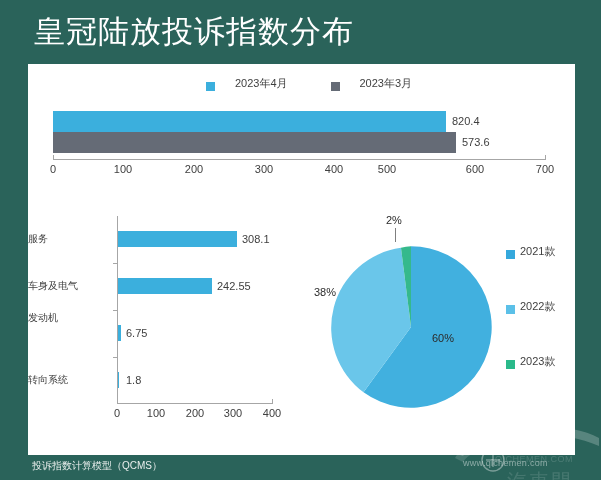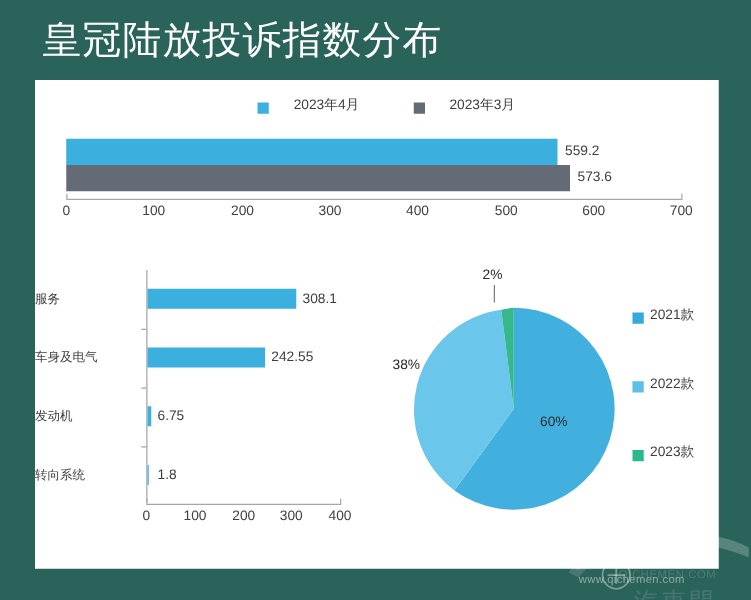--- a/index.html
+++ b/index.html
@@ -115,54 +115,54 @@
       </div>
       <div class="lg-item">
         <span class="lg-swatch" style="background:#656b76"></span>
         <span class="lg-text">2023年3月</span>
       </div>
     </div>
 
     <div class="topchart">
 
       <div class="bar-blue" style="width:393px"></div>
-      <div class="bar-lbl" style="left:424px;top:13px">559.2</div>
+      <div class="bar-lbl" style="left:424px;top:13px">820.4</div>
 
       <div class="bar-gray" style="width:403px"></div>
       <div class="bar-lbl" style="left:434px;top:34px">573.6</div>
 
       <div class="axis-line-h" style="left:25px;top:57px;width:493px"></div>
       <div class="tickmark" style="left:25px;top:53px"></div>
       <div class="tickmark" style="left:517px;top:53px"></div>
 
       <div class="ticklabel" style="left:25px;top:61px">0</div>
       <div class="ticklabel" style="left:95px;top:61px">100</div>
       <div class="ticklabel" style="left:166px;top:61px">200</div>
       <div class="ticklabel" style="left:236px;top:61px">300</div>
       <div class="ticklabel" style="left:306px;top:61px">400</div>
-      <div class="ticklabel" style="left:377px;top:61px">500</div>
+      <div class="ticklabel" style="left:359px;top:61px">500</div>
       <div class="ticklabel" style="left:447px;top:61px">600</div>
       <div class="ticklabel" style="left:517px;top:61px">700</div>
     </div>
 
     <div class="blchart">
 
       <div class="axis-line-v" style="left:89px;top:2px;height:186px"></div>
 
       <div class="cat-label" style="left:0;width:83px;top:25px">服务</div>
       <div class="hbar" style="left:90px;top:17px;width:119px"></div>
       <div class="hbar-lbl" style="left:214px;top:25px">308.1</div>
       <div class="vtick" style="left:85px;top:49px"></div>
 
       <div class="cat-label" style="left:0;width:83px;top:72px">车身及电气</div>
       <div class="hbar" style="left:90px;top:64px;width:94px"></div>
       <div class="hbar-lbl" style="left:189px;top:72px">242.55</div>
       <div class="vtick" style="left:85px;top:96px"></div>
 
-      <div class="cat-label" style="left:0;width:83px;top:119px">发动机</div>
+      <div class="cat-label" style="left:0;width:83px;top:104px">发动机</div>
       <div class="hbar" style="left:90px;top:111px;width:3px"></div>
       <div class="hbar-lbl" style="left:98px;top:119px">6.75</div>
       <div class="vtick" style="left:85px;top:143px"></div>
 
       <div class="cat-label" style="left:0;width:83px;top:166px">转向系统</div>
       <div class="hbar" style="left:90px;top:158px;width:1px"></div>
       <div class="hbar-lbl" style="left:98px;top:166px">1.8</div>
 
       <div class="axis-line-h" style="left:89px;top:189px;width:156px"></div>
       <div class="tickmark" style="left:89px;top:185px"></div>
@@ -202,20 +202,21 @@
         </div>
         <div class="pl-item">
           <span class="pl-sw" style="background:#2ab98a"></span>
           <span class="pl-tx">2023款</span>
         </div>
       </div>
     </div>
 
   </div>
 
+  <div class="footer">投诉指数计算模型（QCMS）</div>
 
   <div class="wm">
     <svg width="146" height="56" viewBox="0 0 146 56">
       <path d="M2 30 C 10 12, 40 2, 78 2 C 108 2, 130 6, 144 14 L 144 22 C 126 14, 104 10, 76 10 C 44 10, 18 18, 8 32 Z" fill="rgba(255,255,255,0.22)"></path>
       <path d="M0 34 C 8 20, 34 12, 70 12 L 70 18 C 40 18, 16 26, 8 38 Z" fill="rgba(255,255,255,0.14)"></path>
       <circle cx="38" cy="36" r="11" fill="none" stroke="rgba(255,255,255,0.38)" stroke-width="1.4"></circle>
       <line x1="38" y1="29" x2="38" y2="43" stroke="rgba(255,255,255,0.38)" stroke-width="1.4"></line>
       <line x1="31" y1="36" x2="45" y2="36" stroke="rgba(255,255,255,0.38)" stroke-width="1.4"></line>
     </svg>
     <div class="wm-cn">汽車門</div>

